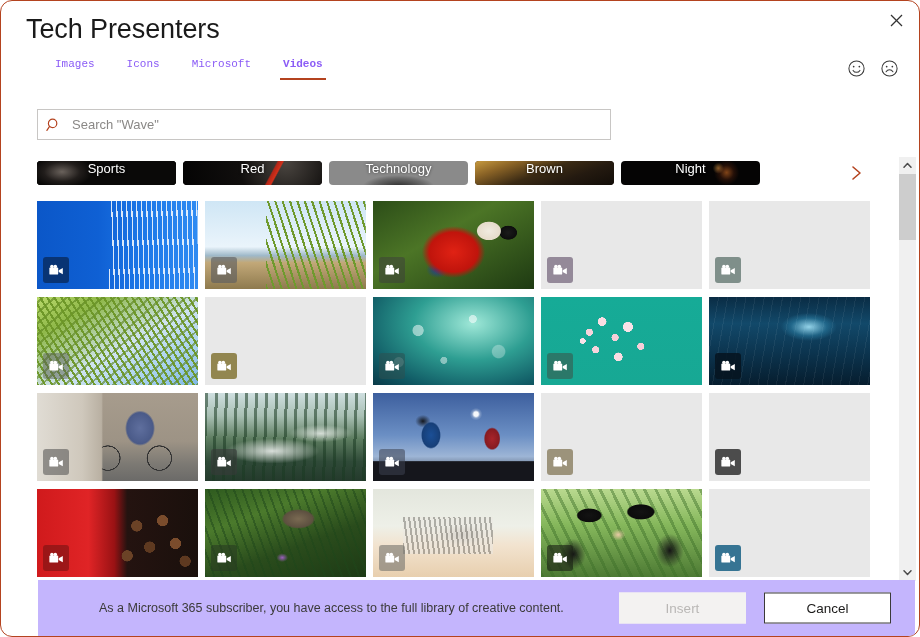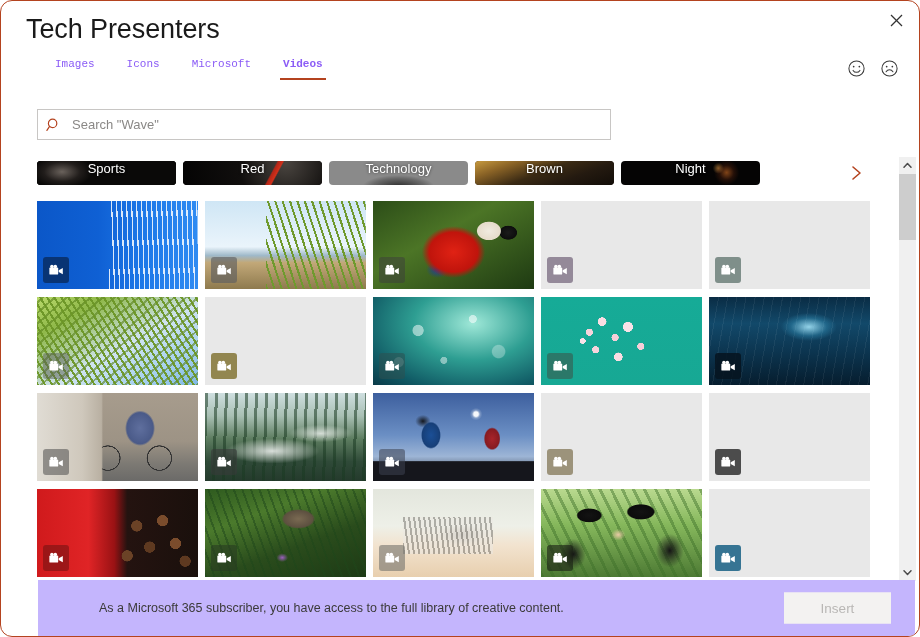--- a/index.html
+++ b/index.html
@@ -509,21 +509,21 @@
     color: #3b3a39;
   }
   #footer-buttons {
     position: absolute;
     right: 24px; top: 50%;
     transform: translateY(-50%);
     display: flex;
     gap: 18px;
   }
   .footer-btn {
-    width: 107px; height: 31px;
+    width: 127px; height: 31px;
     font-family: "Liberation Sans", sans-serif;
     font-size: 13.5px;
     cursor: pointer;
   }
   #insert-btn {
     background: #f3f2f1;
     border: 1px solid #f3f2f1;
     color: #b9b7b5;
     cursor: default;
   }
@@ -851,16 +851,17 @@
       <svg width="9" height="7" viewBox="0 0 9 7" fill="none" stroke="currentColor" stroke-width="1.5">
         <polyline points="1,1.8 4.5,5.4 8,1.8" stroke-linecap="round" stroke-linejoin="round"></polyline>
       </svg>
     </span>
   </div>
 
   <div id="footer">
     <div id="footer-note">As a Microsoft 365 subscriber, you have access to the full library of creative content.</div>
     <div id="footer-buttons">
       <button id="insert-btn" class="footer-btn" disabled="">Insert</button>
+      <button id="cancel-btn" class="footer-btn">Cancel</button>
     </div>
   </div>
 
 </div>
 
 </body></html>

